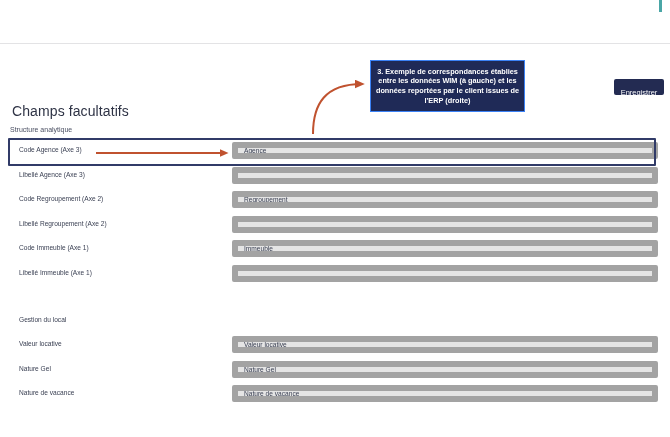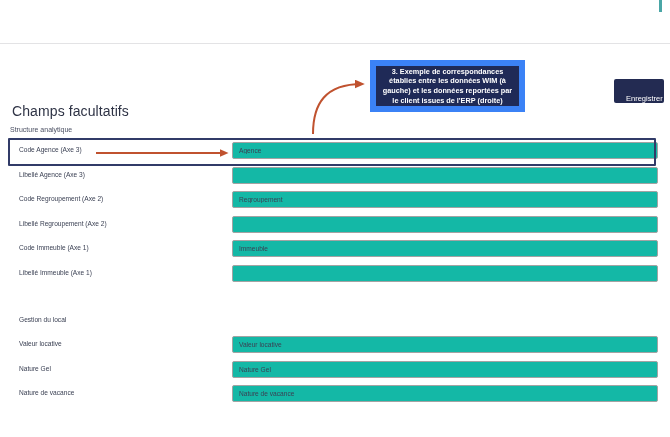--- a/index.html
+++ b/index.html
@@ -36,21 +36,21 @@
     left: 614px; top: 79px;
     width: 50px; height: 16px;
     background: #232b52;
     color: #ffffff;
     border: none;
     border-radius: 2px;
     font-family: "Liberation Sans", sans-serif;
     font-size: 7.5px;
     line-height: 16px;
     text-align: center;
-    padding: 12px;
+    padding: 6px;
     cursor: pointer;
     white-space: nowrap;
   }
 
   
   .page-title {
     position: absolute;
     left: 12px; top: 103px;
     font-size: 14px;
     color: #2e3345;
@@ -77,22 +77,22 @@
     position: absolute;
     left: 19px; top: 6px;
     font-size: 6.6px;
     color: #3b4154;
     white-space: nowrap;
   }
   .row .field {
     position: absolute;
     left: 232px; top: 2px;
     width: 426px; height: 17px;
-    background: #14b8a6;
-    border: 1px solid #a3a3a3;
+    background: #e5e5e5;
+    border: 6px solid #a3a3a3;
     border-radius: 2px;
     font-family: "Liberation Sans", sans-serif;
     font-size: 6.6px;
     color: #3b4154;
     padding: 0 6px;
     outline: none;
   }
   .row.spacer { height: 22px; }
   .row.heading-row .lbl { left: 19px; }
 
@@ -105,21 +105,21 @@
     border-radius: 1px;
     pointer-events: none;
   }
 
   
   .callout {
     position: absolute;
     left: 370px; top: 60px;
     width: 155px; height: 52px;
     background: #1f2a57;
-    border: 6px solid #3b82f6;
+    border: 1px solid #3b82f6;
     display: flex;
     align-items: center;
     justify-content: center;
     padding: 2px 4px;
   }
   .callout-text {
     color: #ffffff;
     font-size: 7.3px;
     font-weight: bold;
     line-height: 1.33;

